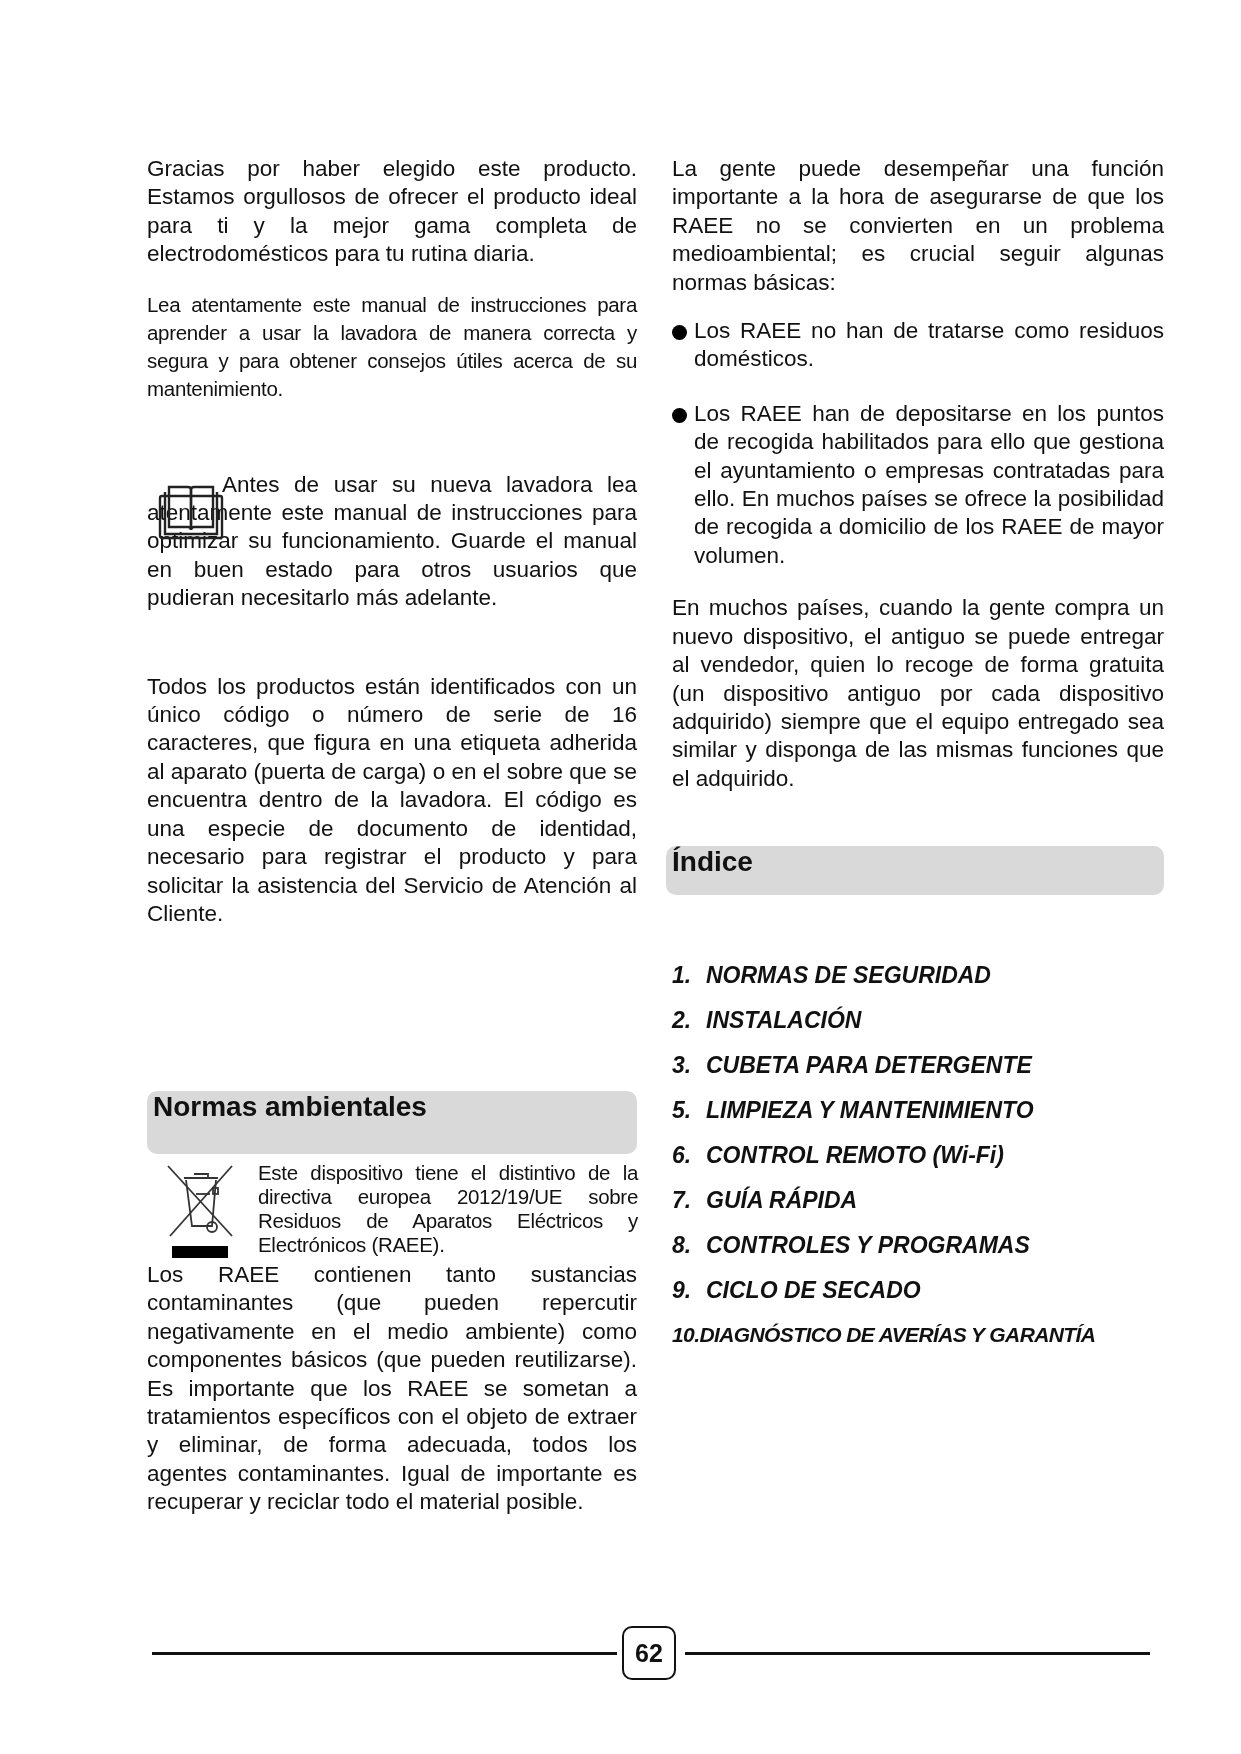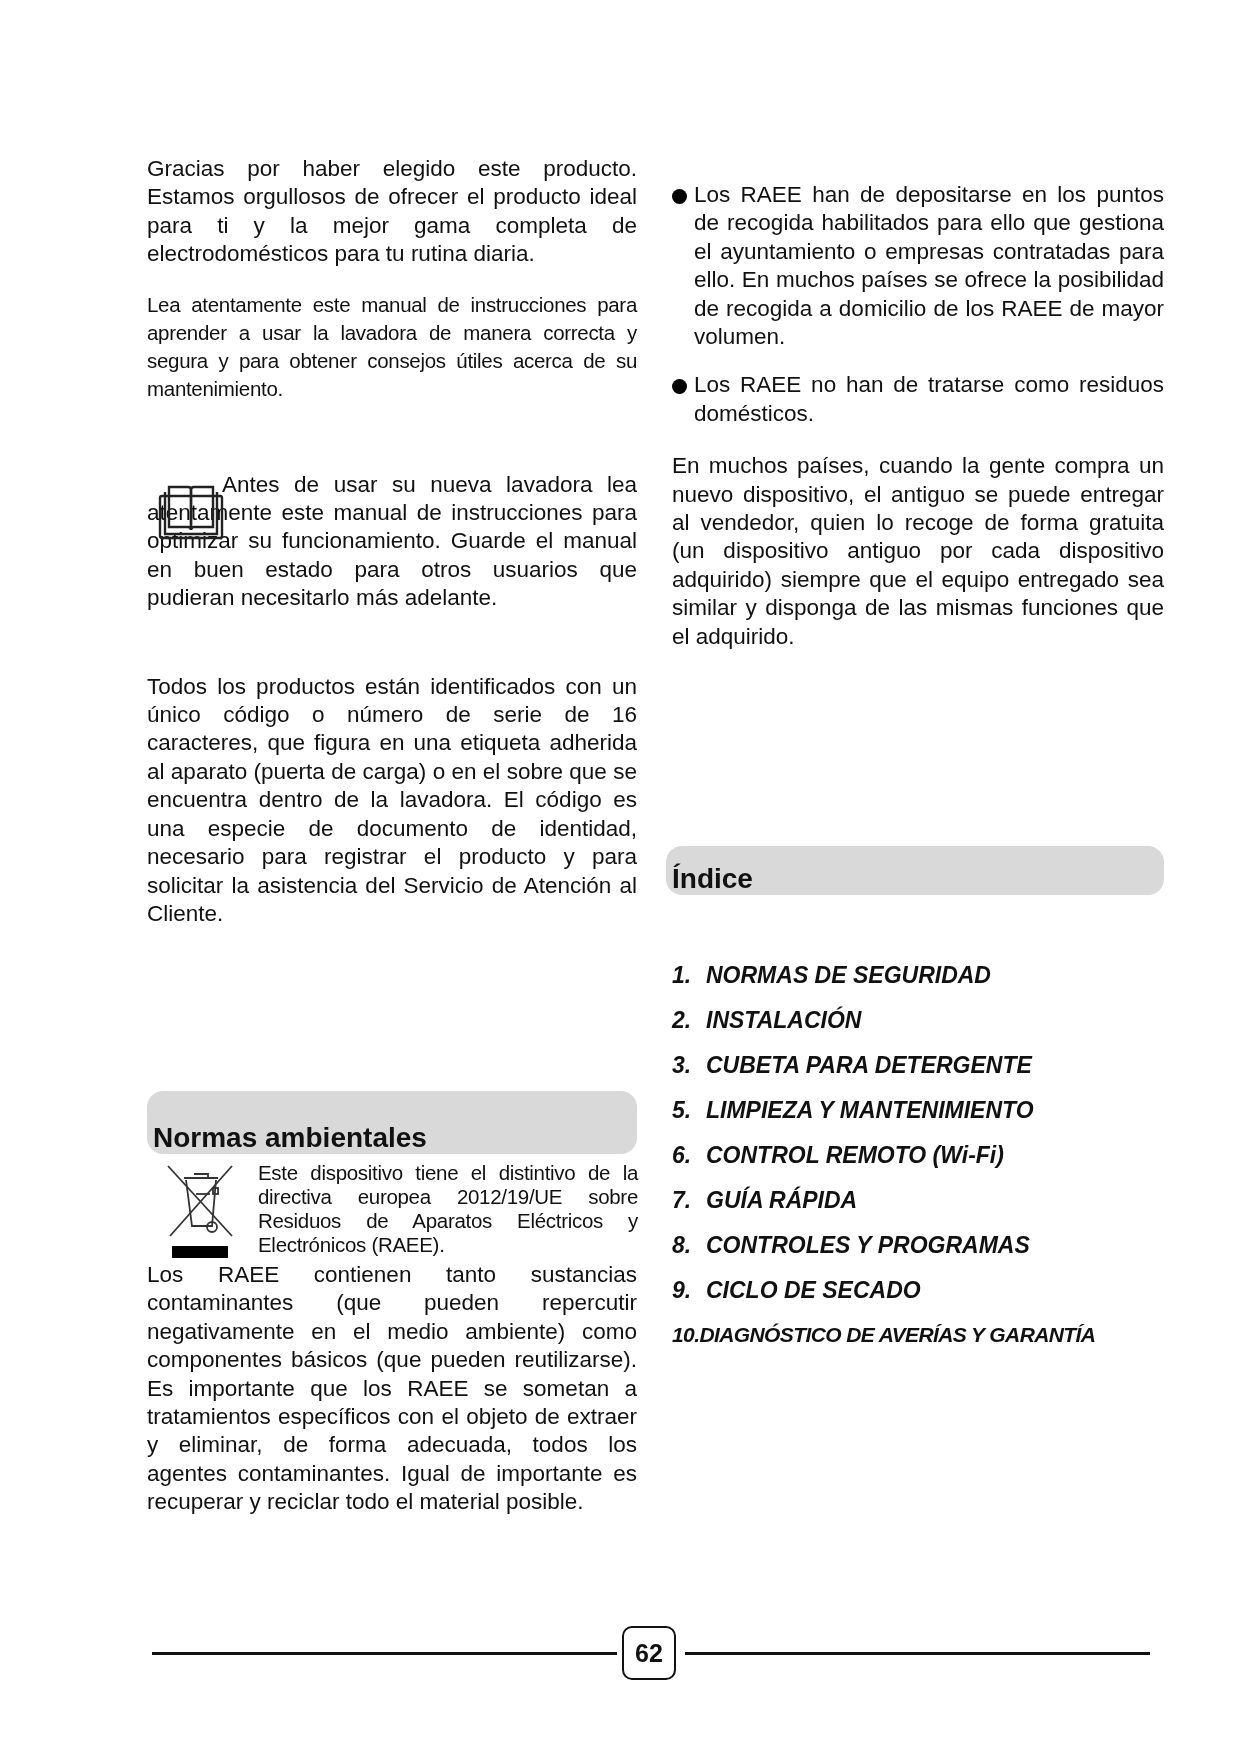--- a/index.html
+++ b/index.html
@@ -3,23 +3,23 @@
 <meta charset="utf-8">
 <style>
   html, body { margin: 0; padding: 0; background: #ffffff; }
   body { width: 1241px; height: 1754px; position: relative; overflow: hidden;
          font-family: "Liberation Sans", sans-serif; color: #111; }
   .col { position: absolute; font-size: 22.5px; line-height: 28.4px; }
   .col p { margin: 0; text-align: justify; }
   .left { left: 147px; top: 155px; width: 490px; }
   .right { left: 672px; top: 155px; width: 492px; }
   .narrow { font-size: 20.5px; letter-spacing: -0.3px; line-height: 28px; }
-  .hdr { position: absolute; background: #d9d9d9; border-radius: 16px;
+  .hdr { position: absolute; background: #d9d9d9; border-radius: 10px;
          font-weight: bold; font-size: 28px; padding-left: 6px; box-sizing: border-box;
-         display: flex; align-items: flex-end; }
+         display: flex; align-items: flex-start; }
   .bullet { position: relative; padding-left: 22px; }
   .bullet .dot { position: absolute; left: 0; top: 8px; width: 15px; height: 15px;
                  border-radius: 50%; background: #000; }
   .toc { position: absolute; left: 672px; top: 917px; width: 492px; margin-top: 44px; }
   .toc-item { font-weight: bold; font-style: italic; font-size: 23px; height: 45px;
               line-height: 28px; white-space: nowrap; }
   .toc-item .num { display: inline-block; width: 34px; }
   .toc-item.tight { font-size: 21px; letter-spacing: -0.6px; }
   .footer-line { position: absolute; top: 1652px; height: 3px; background: #111; }
   .page-box { position: absolute; left: 622px; top: 1626px; width: 54px; height: 54px;
@@ -67,27 +67,28 @@
 
 <div class="col narrow" style="left:258px; top:1161px; width:380px; line-height:24px;">
   <p>Este dispositivo tiene el distintivo de la directiva europea 2012/19/UE sobre Residuos de Aparatos Eléctricos y Electrónicos (RAEE).</p>
 </div>
 
 <div class="col" style="left:147px; top:1261px; width:490px;">
   <p>Los RAEE contienen tanto sustancias contaminantes (que pueden repercutir negativamente en el medio ambiente) como componentes básicos (que pueden reutilizarse). Es importante que los RAEE se sometan a tratamientos específicos con el objeto de extraer y eliminar, de forma adecuada, todos los agentes contaminantes. Igual de importante es recuperar y reciclar todo el material posible.</p>
 </div>
 
 <div class="col right">
+  <p>La gente puede desempeñar una función importante a la hora de asegurarse de que los RAEE no se convierten en un problema medioambiental; es crucial seguir algunas normas básicas:</p>
+  <div class="bullet" style="margin-top:20px;">
+    <span class="dot"></span>
+    <p>Los RAEE no han de tratarse como residuos domésticos.</p>
+  </div>
   <div class="bullet" style="margin-top:26px;">
     <span class="dot"></span>
     <p>Los RAEE han de depositarse en los puntos de recogida habilitados para ello que gestiona el ayuntamiento o empresas contratadas para ello. En muchos países se ofrece la posibilidad de recogida a domicilio de los RAEE de mayor volumen.</p>
-  </div>
-  <div class="bullet" style="margin-top:20px;">
-    <span class="dot"></span>
-    <p>Los RAEE no han de tratarse como residuos domésticos.</p>
   </div>
   <p style="margin-top:24px;">En muchos países, cuando la gente compra un nuevo dispositivo, el antiguo se puede entregar al vendedor, quien lo recoge de forma gratuita (un dispositivo antiguo por cada dispositivo adquirido) siempre que el equipo entregado sea similar y disponga de las mismas funciones que el adquirido.</p>
 </div>
 
 <div class="hdr" style="left:666px; top:846px; width:498px; height:49px;">
   <span>Índice</span>
 </div>
 
 <div class="toc">
   <div class="toc-item"><span class="num">1.</span><span>NORMAS DE SEGURIDAD</span></div>

